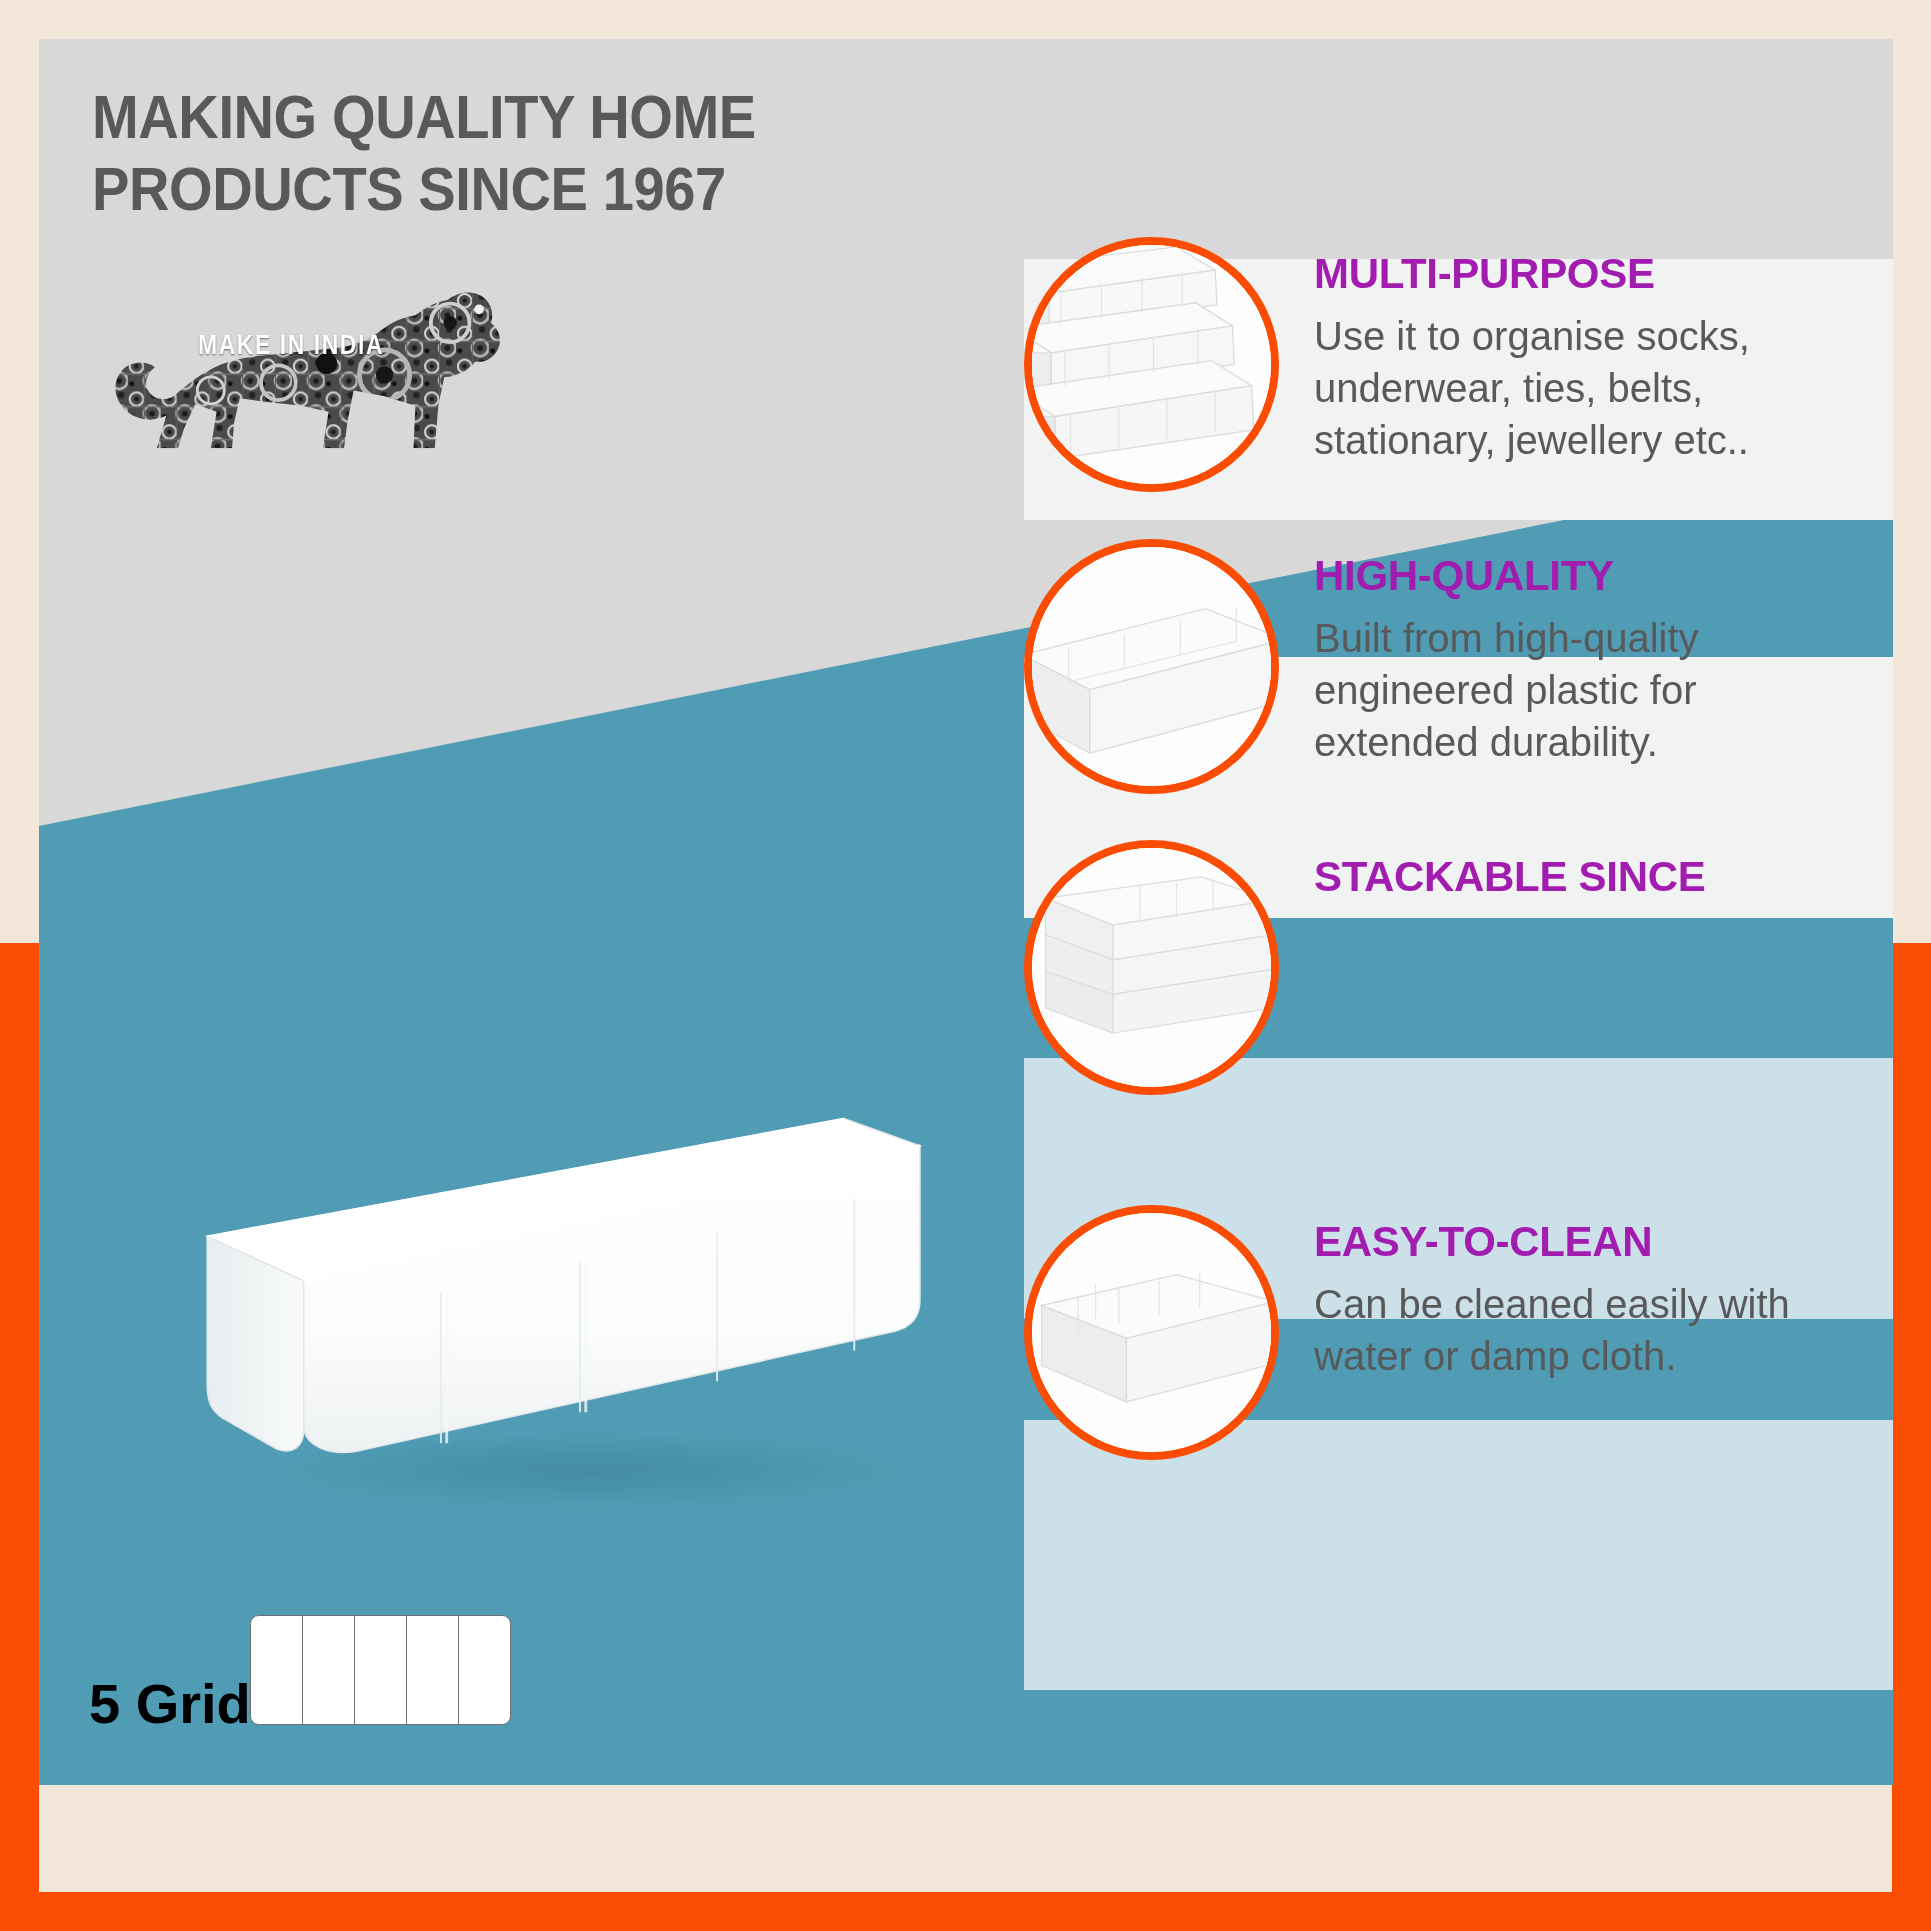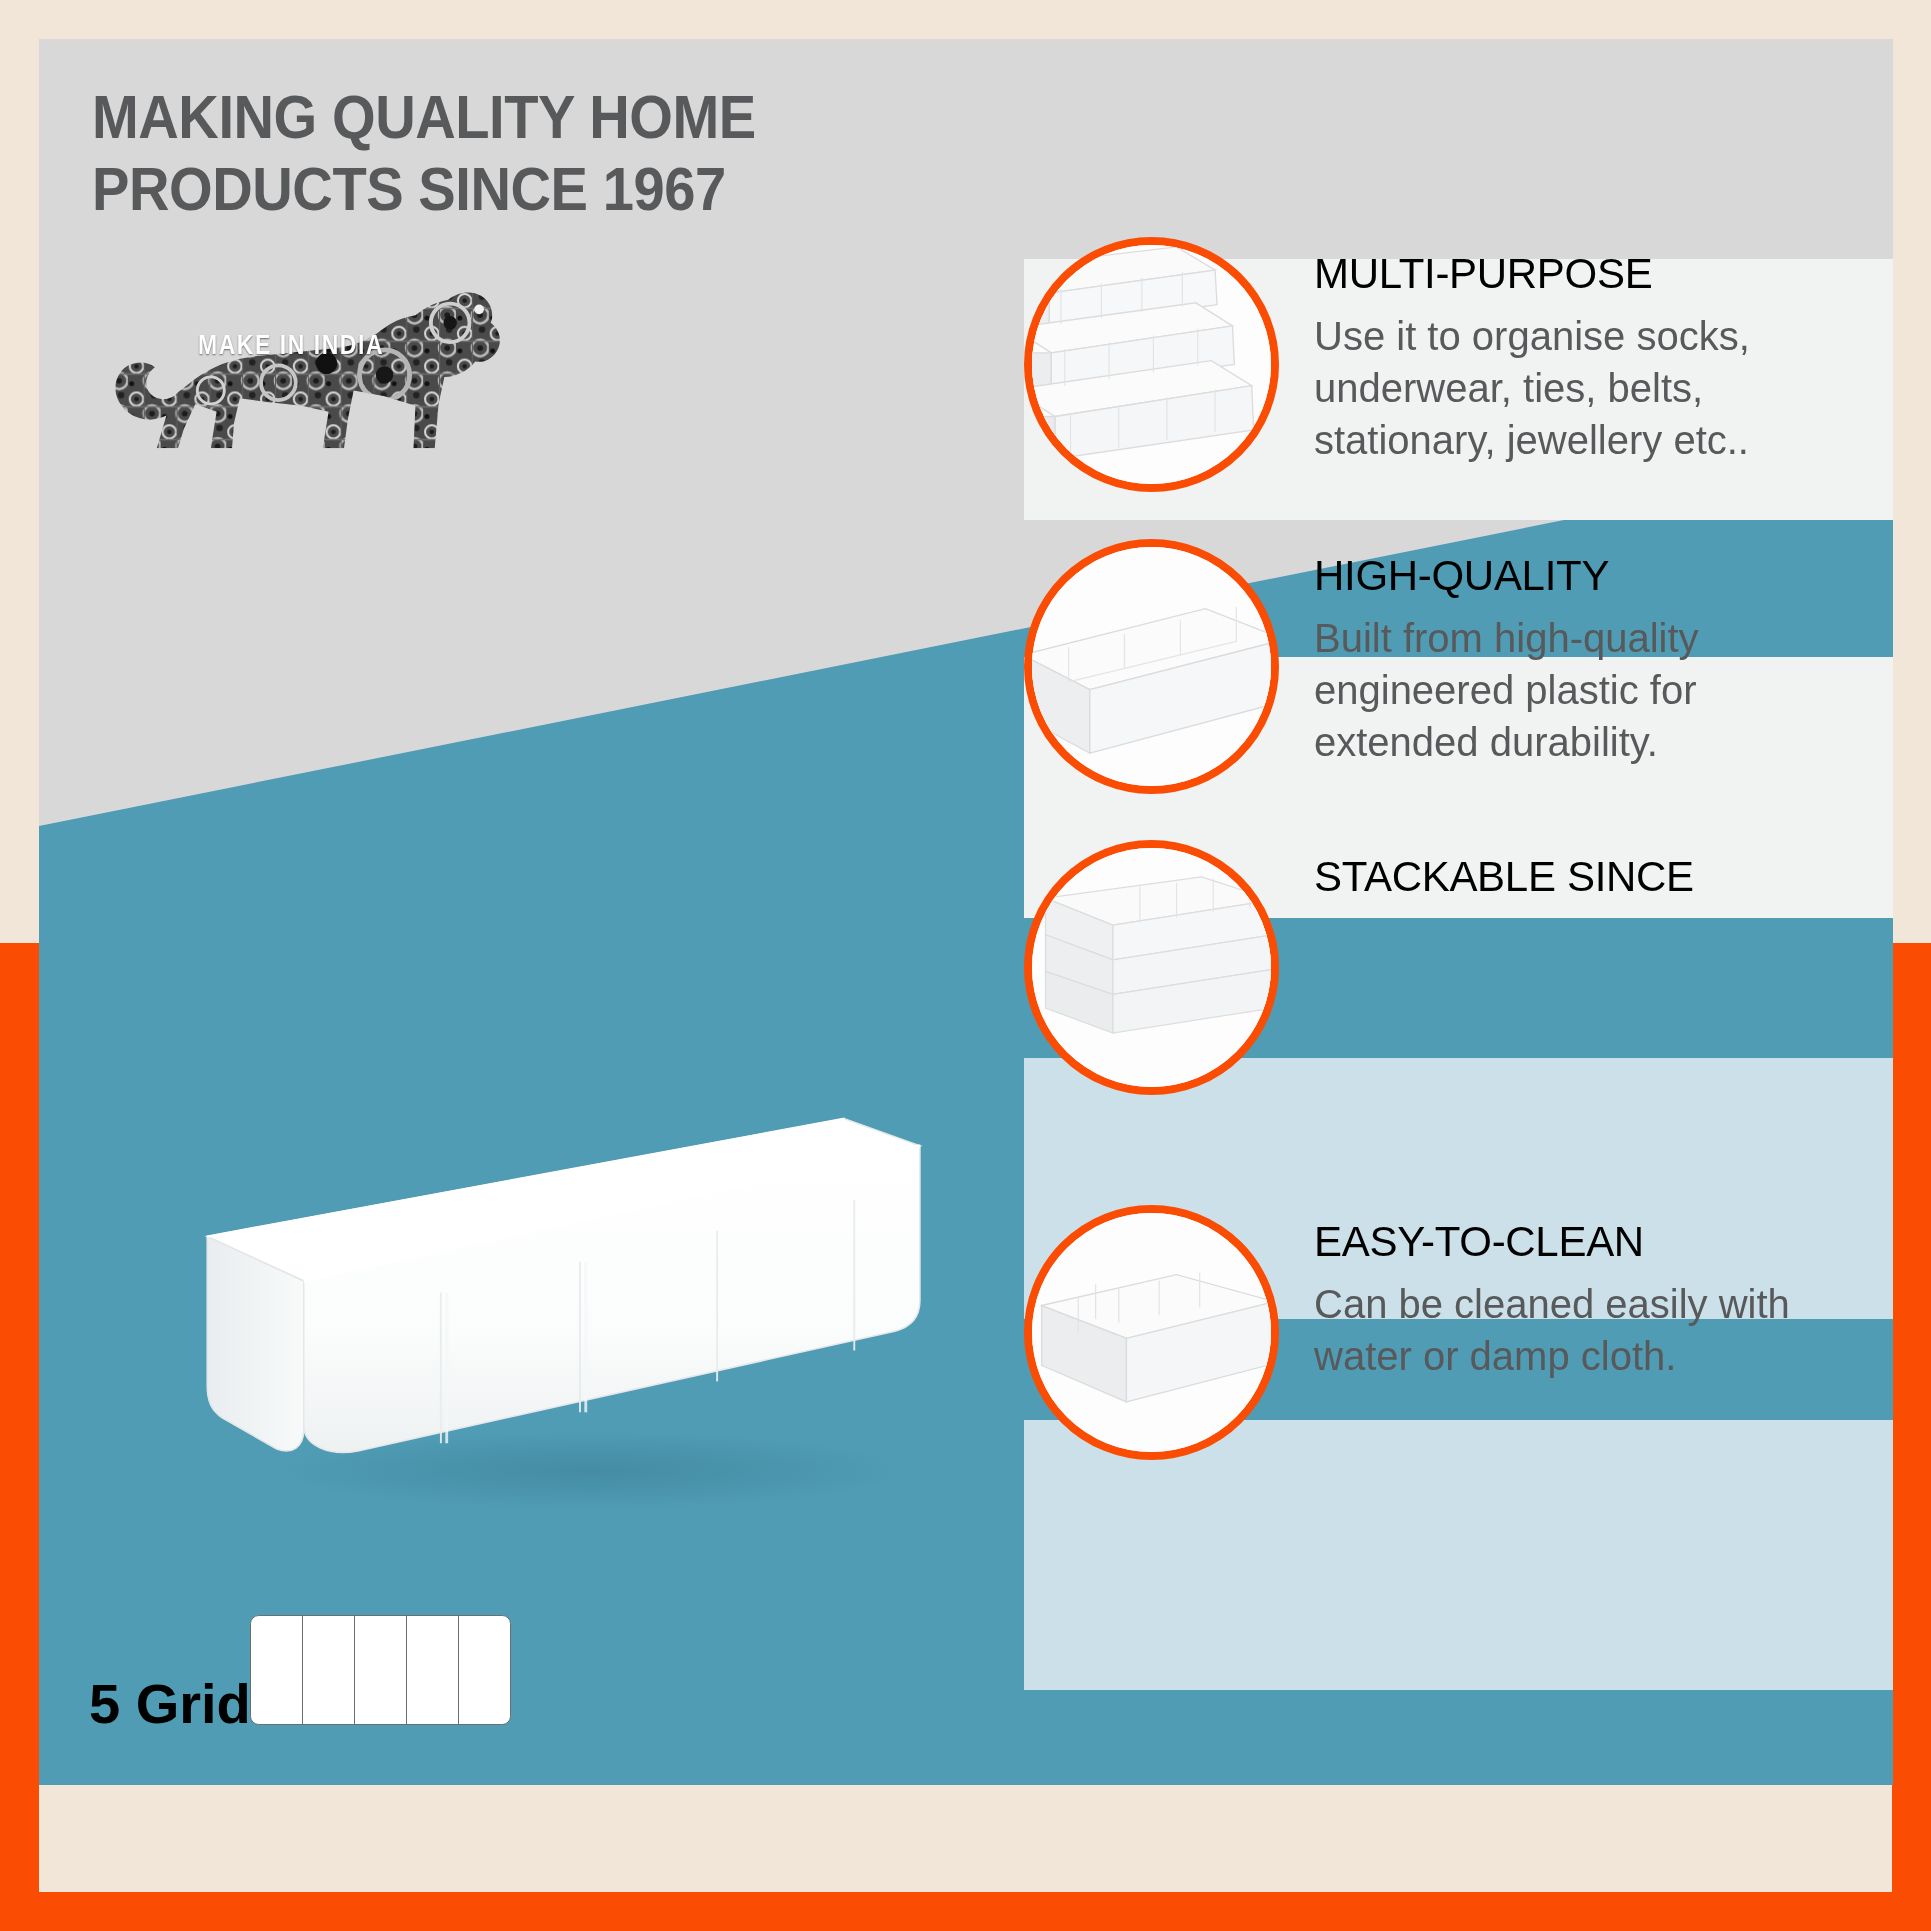--- a/index.html
+++ b/index.html
@@ -73,21 +73,21 @@
   .f4{top:1166px;}
 
   .circle{
     position:absolute;left:0;top:0;width:239px;height:239px;border-radius:50%;
     border:8.7px solid #fb4c03;background:#ffffff;overflow:hidden;
   }
   .circle .photo{position:absolute;left:0;top:0;width:100%;height:100%;}
 
   .ftext{position:absolute;left:290px;top:15.4px;width:541px;}
   .ftitle{
-    font-size:42px;font-weight:normal;color:#000000;letter-spacing:-0.3px;
+    font-size:42px;font-weight:bold;color:#a21caf;letter-spacing:-0.3px;
     margin:0 0 13.5px 0;line-height:1.05;white-space:nowrap;
   }
   .fbody{font-size:40px;color:#58595b;line-height:1.30;margin:0;}
 
   
   .hero{position:absolute;left:145px;top:1072px;width:763px;height:406px;}
 
   
   .grids-label{
     position:absolute;left:50px;top:1632px;

